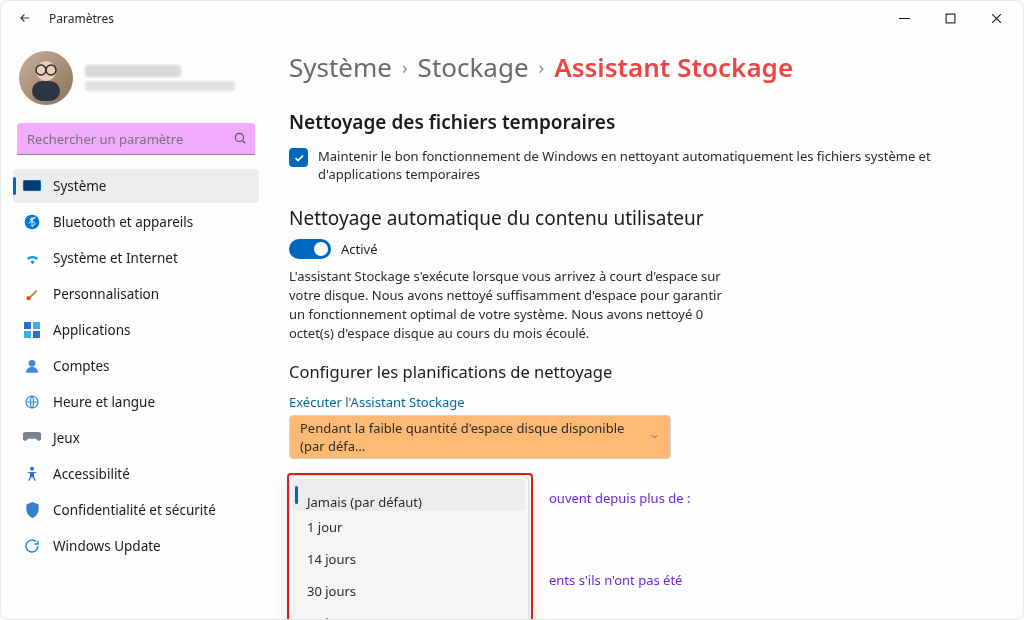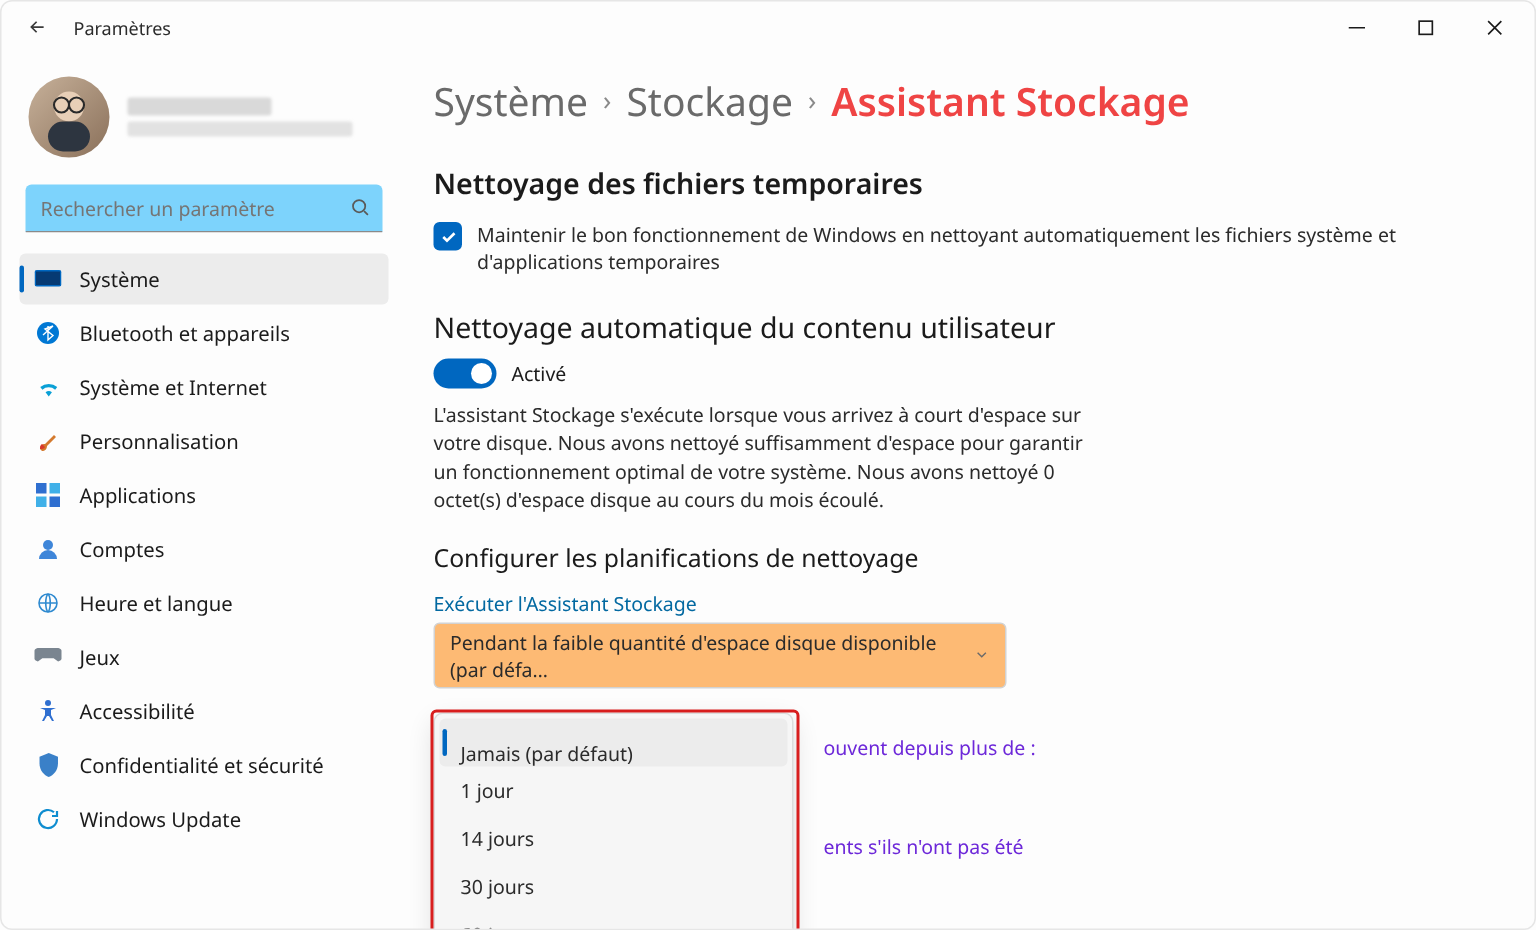--- a/index.html
+++ b/index.html
@@ -12,21 +12,21 @@
   .win-controls .ctl { width:46px; height:34px; display:flex; align-items:center; justify-content:center; color:#1b1b1b; }
   
   .layout { display:flex; height:586px; }
   .sidebar { width:270px; padding:16px 12px 0 12px; flex-shrink:0;}
   .profile { display:flex; align-items:center; gap:12px; padding:0 6px 18px 6px;}
   .avatar { width:54px; height:54px; border-radius:50%; background:linear-gradient(135deg,#c7b19a,#8a705a); overflow:hidden; position:relative;}
   .avatar svg{position:absolute; inset:0;}
   .profile .txt { display:flex; flex-direction:column; gap:4px;}
   .profile .line1 { width:96px; height:12px; background:#d9d9d9; filter:blur(1.2px); border-radius:2px;}
   .profile .line2 { width:150px; height:10px; background:#e2e2e2; filter:blur(1.2px); border-radius:2px;}
-  .search { display:flex; align-items:center; border-bottom:1px solid #8a8a8a; background:#7dd3fc; border-radius:4px 4px 0 0; height:32px; margin:0 4px 14px 4px; padding:0 8px;}
+  .search { display:flex; align-items:center; border-bottom:1px solid #8a8a8a; background:#f0abfc; border-radius:4px 4px 0 0; height:32px; margin:0 4px 14px 4px; padding:0 8px;}
   .search input { flex:1; border:none; outline:none; background:transparent; font-size:13px; color:#6a6a6a;}
   .search .ico { color:#5a5a5a; }
   .nav { display:flex; flex-direction:column; gap:2px;}
   .nav-item { height:34px; display:flex; align-items:center; gap:12px; padding:0 10px; border-radius:4px; font-size:13.5px; color:#1b1b1b; position:relative;}
   .nav-item .ico { width:18px; height:18px; display:flex; align-items:center; justify-content:center; }
   .nav-item.selected { background:#ececec; }
   .nav-item.selected::before { content:""; position:absolute; left:0; top:8px; bottom:8px; width:3px; background:#0067c0; border-radius:2px;}
   
   .content { flex:1; padding:14px 24px 0 18px; position:relative; overflow:hidden;}
   .breadcrumbs { display:flex; align-items:center; gap:10px; font-size:26px; color:#6a6a6a; }
@@ -241,21 +241,21 @@
     <div class="field-label">Exécuter l'Assistant Stockage</div>
     <div class="select">
       <span>Pendant la faible quantité d'espace disque disponible (par défa…</span>
       <span class="chev"><svg width="11" height="11" viewBox="0 0 24 24" fill="none" stroke="currentColor" stroke-width="2">
             <path d="M6 9l6 6 6-6"></path>
           </svg></span>
     </div>
 
     <div class="dropdown-wrap">
       <span class="behind-text" style="left:260px; top:14px;">ouvent depuis plus de :</span>
-      <span class="behind-text" style="left:260px; top:80px;">ents s'ils n'ont pas été</span>
+      <span class="behind-text" style="left:260px; top:96px;">ents s'ils n'ont pas été</span>
       <div class="redbox"></div>
       <div class="dropdown">
         <div class="dd-item sel">
             <span>Jamais (par défaut)</span>
           </div>
         <div class="dd-item">
             <span>1 jour</span>
           </div>
         <div class="dd-item">
             <span>14 jours</span>

